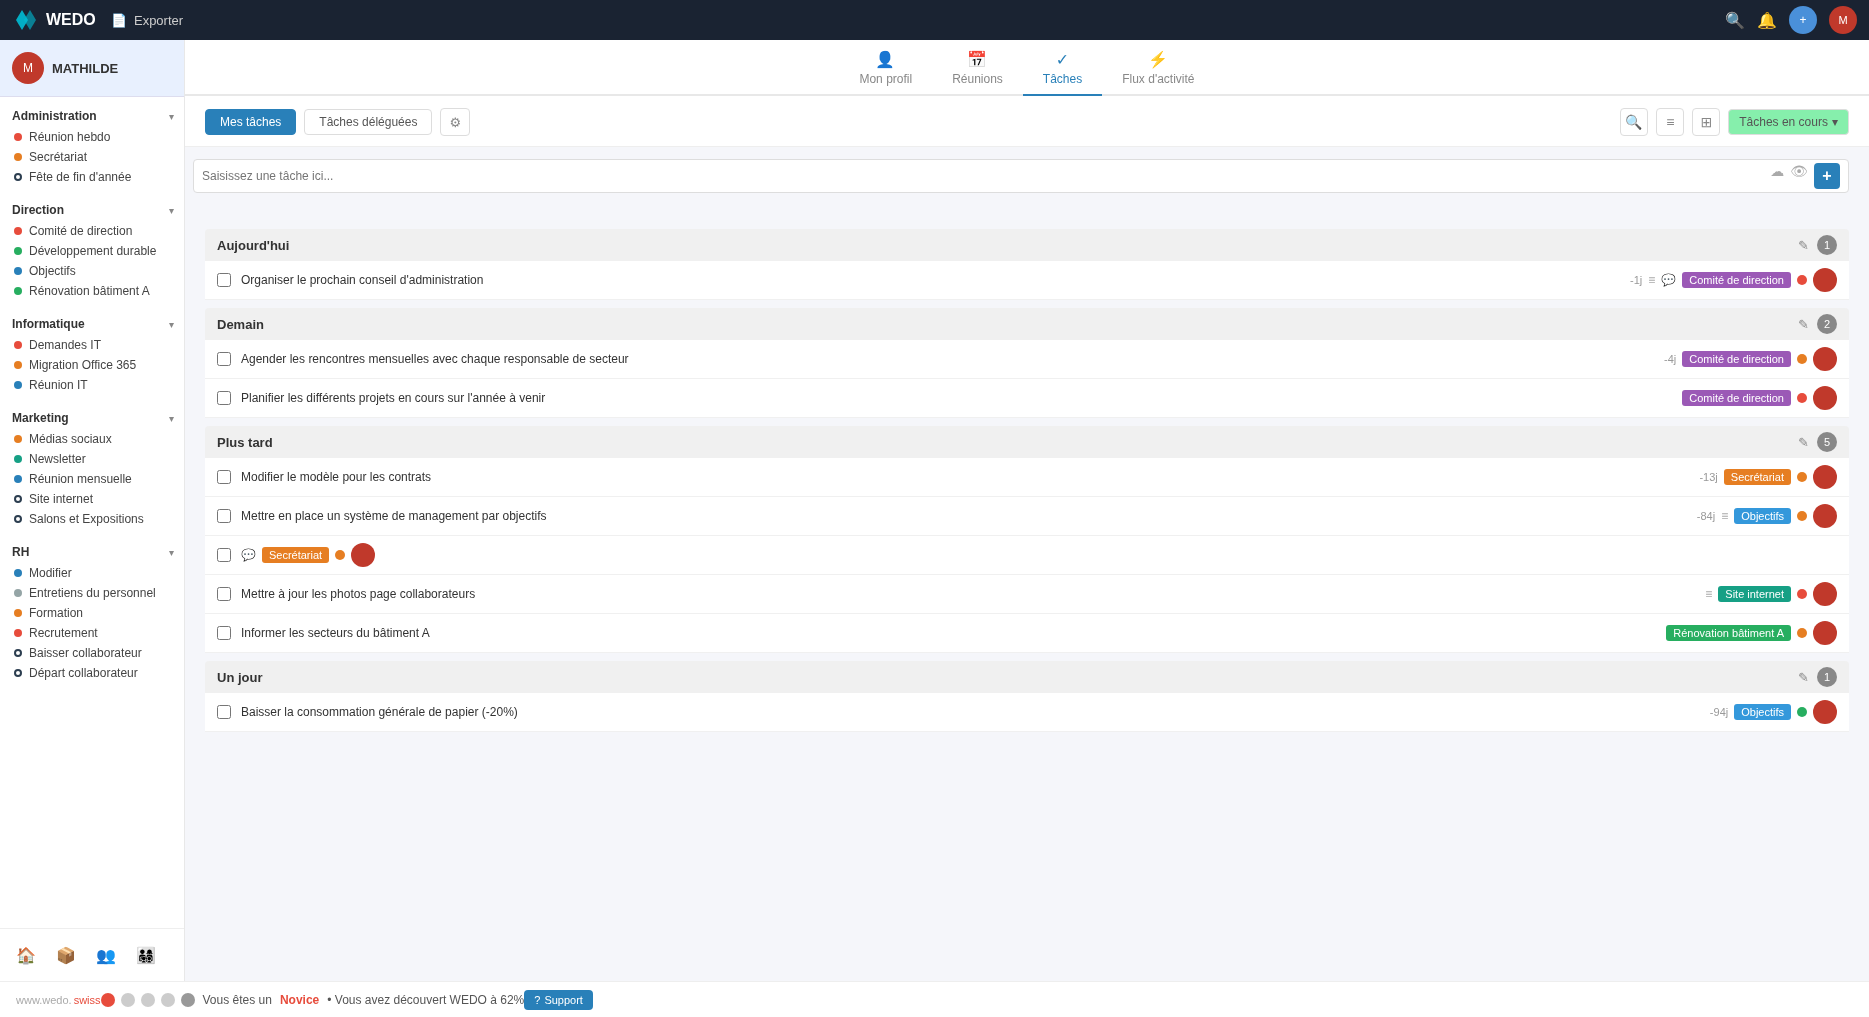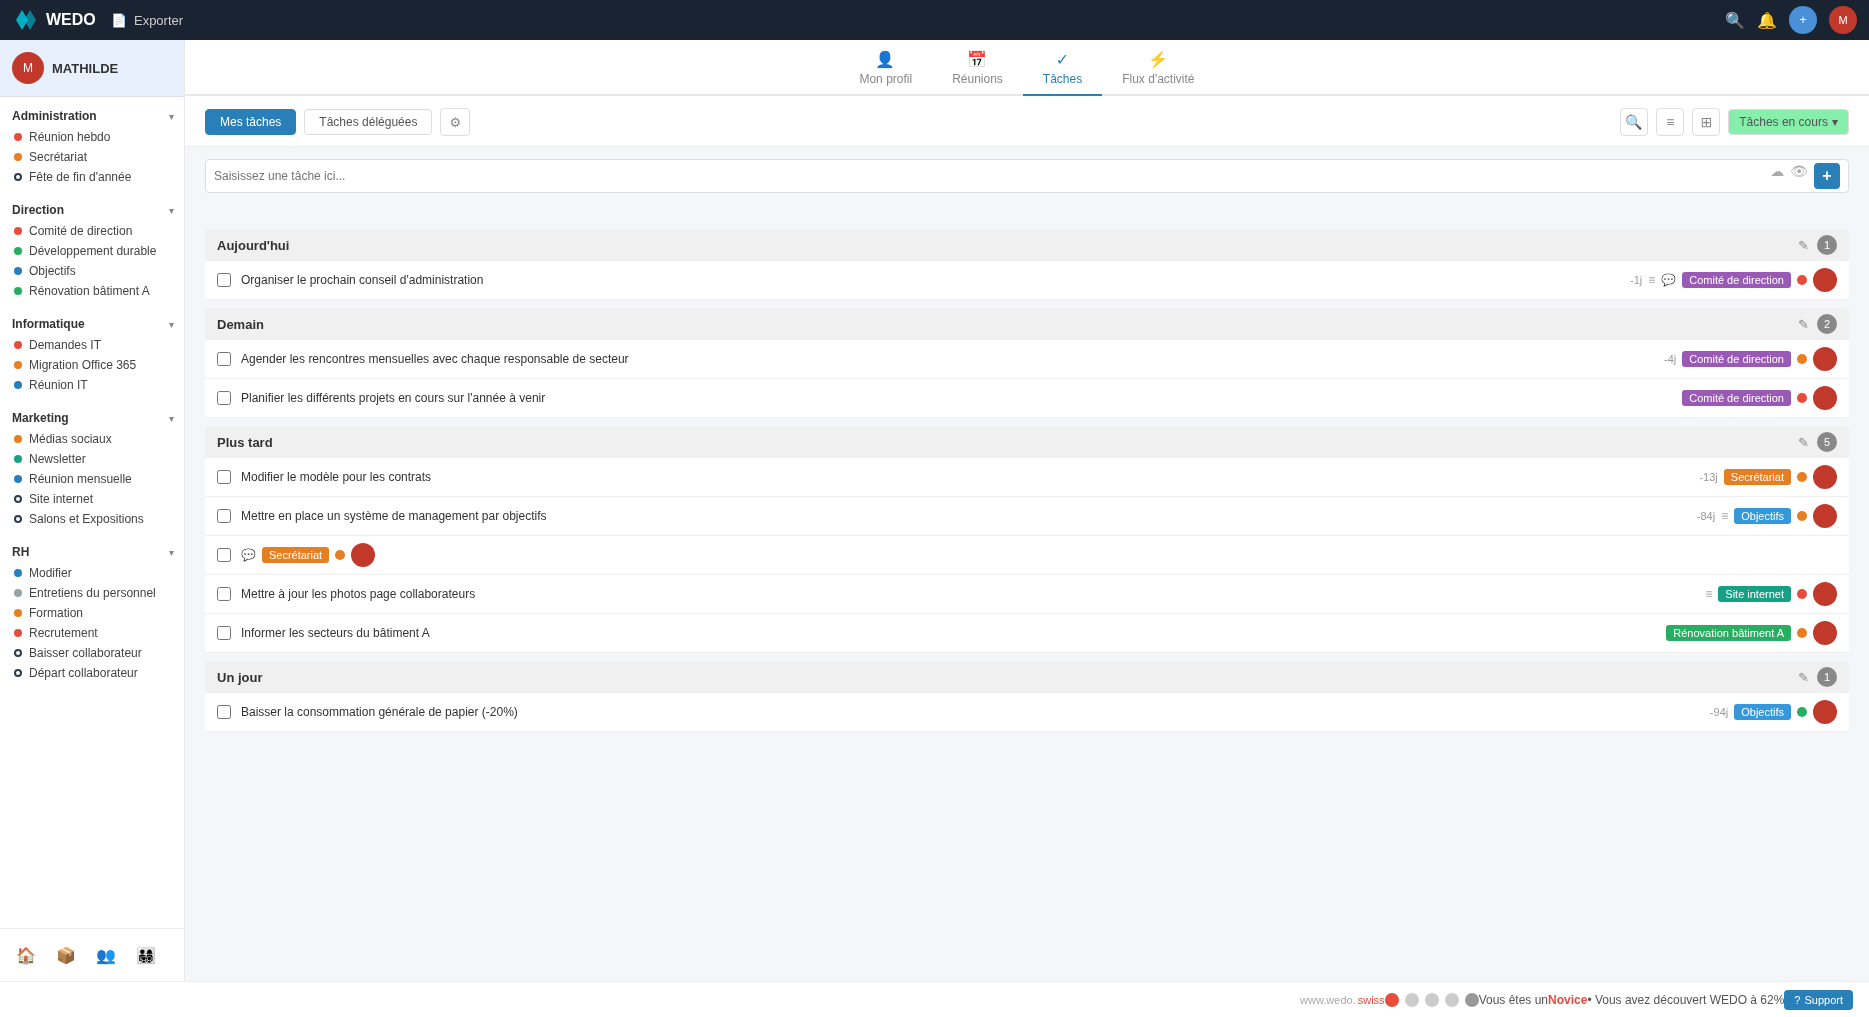--- a/index.html
+++ b/index.html
@@ -58,21 +58,21 @@
     
     .tasks-toolbar { display: flex; align-items: center; gap: 8px; margin-bottom: 12px; flex-shrink: 0; padding: 0 20px; padding-top: 12px; background: white; border-bottom: 1px solid #eee; padding-bottom: 10px; }
     .btn-tab { padding: 5px 14px; border-radius: 4px; font-size: 12px; cursor: pointer; border: 1px solid #ddd; background: white; color: #555; }
     .btn-tab.active { background: #2980b9; color: white; border-color: #2980b9; }
     .btn-filter { width: 30px; height: 28px; border-radius: 4px; border: 1px solid #ddd; background: white; display: flex; align-items: center; justify-content: center; cursor: pointer; color: #888; }
     .toolbar-spacer { flex: 1; }
     .btn-icon-sm { width: 28px; height: 28px; display: flex; align-items: center; justify-content: center; cursor: pointer; color: #888; font-size: 14px; border: 1px solid #ddd; border-radius: 4px; background: white; }
     .btn-dropdown { display: flex; align-items: center; gap: 4px; padding: 5px 10px; border: 1px solid #ddd; border-radius: 4px; font-size: 12px; cursor: pointer; background: #86efac; color: #555; }
 
     
-    .search-bar { margin: 0 20px 12px 20px; display: flex; align-items: center; border: 1px solid #ddd; border-radius: 4px; background: white; padding: 0 8px; height: 34px; }
+    .search-bar { margin: 0 20px 12px 8px; display: flex; align-items: center; border: 1px solid #ddd; border-radius: 4px; background: white; padding: 0 8px; height: 34px; }
     .search-input { flex: 1; border: none; outline: none; font-size: 12px; color: #999; background: transparent; }
     .search-icons { display: flex; gap: 6px; }
     .search-icon-btn { color: #aaa; cursor: pointer; font-size: 14px; }
     .search-add-btn { width: 26px; height: 26px; border-radius: 4px; background: #2980b9; color: white; display: flex; align-items: center; justify-content: center; cursor: pointer; font-size: 16px; font-weight: bold; }
 
     
     .section-header { display: flex; align-items: center; background: #f0f0f0; padding: 6px 12px; border-radius: 4px 4px 0 0; margin-top: 8px; }
     .section-title { font-weight: 600; font-size: 13px; color: #333; flex: 1; }
     .section-edit { color: #888; cursor: pointer; margin-right: 8px; font-size: 13px; }
     .section-count { width: 20px; height: 20px; border-radius: 50%; background: #888; color: white; display: flex; align-items: center; justify-content: center; font-size: 11px; }
@@ -87,24 +87,24 @@
     .task-tag { padding: 2px 7px; border-radius: 3px; font-size: 11px; color: white; font-weight: 500; }
     .tag-direction { background: #9b59b6; }
     .tag-secretariat { background: #e67e22; }
     .tag-objectifs { background: #3498db; }
     .tag-site { background: #16a085; }
     .tag-renovation { background: #27ae60; }
     .task-color-dot { width: 10px; height: 10px; border-radius: 50%; flex-shrink: 0; }
     .task-avatar { width: 24px; height: 24px; border-radius: 50%; background: #c0392b; flex-shrink: 0; }
 
     
-    .status-bar { background: white; border-top: 1px solid #eee; height: 36px; display: flex; align-items: center; justify-content: flex-end; padding: 0 16px; flex-shrink: 0; }
+    .status-bar { background: white; border-top: 1px solid #eee; height: 36px; display: flex; align-items: center; justify-content: flex-start; padding: 0 16px; flex-shrink: 0; }
     .status-left { color: #aaa; font-size: 11px; display: flex; align-items: center; gap: 2px; }
     .status-left span.swiss { color: #e74c3c; }
-    .status-center { display: flex; align-items: center; font-size: 12px; color: #555; }
+    .status-center { display: flex; align-items: center; gap: 8px; font-size: 12px; color: #555; }
     .progress-circles { display: flex; gap: 6px; align-items: center; }
     .pcircle { width: 14px; height: 14px; border-radius: 50%; }
     .pc-red { background: #e74c3c; }
     .pc-gray-light { background: #ccc; }
     .pc-gray { background: #999; }
     .novice { color: #e74c3c; font-weight: 600; }
     .status-right { background: #2980b9; color: white; font-size: 11px; padding: 4px 10px; border-radius: 4px; cursor: pointer; display: flex; align-items: center; gap: 4px; }
   </style>
 </head>
 <body>

